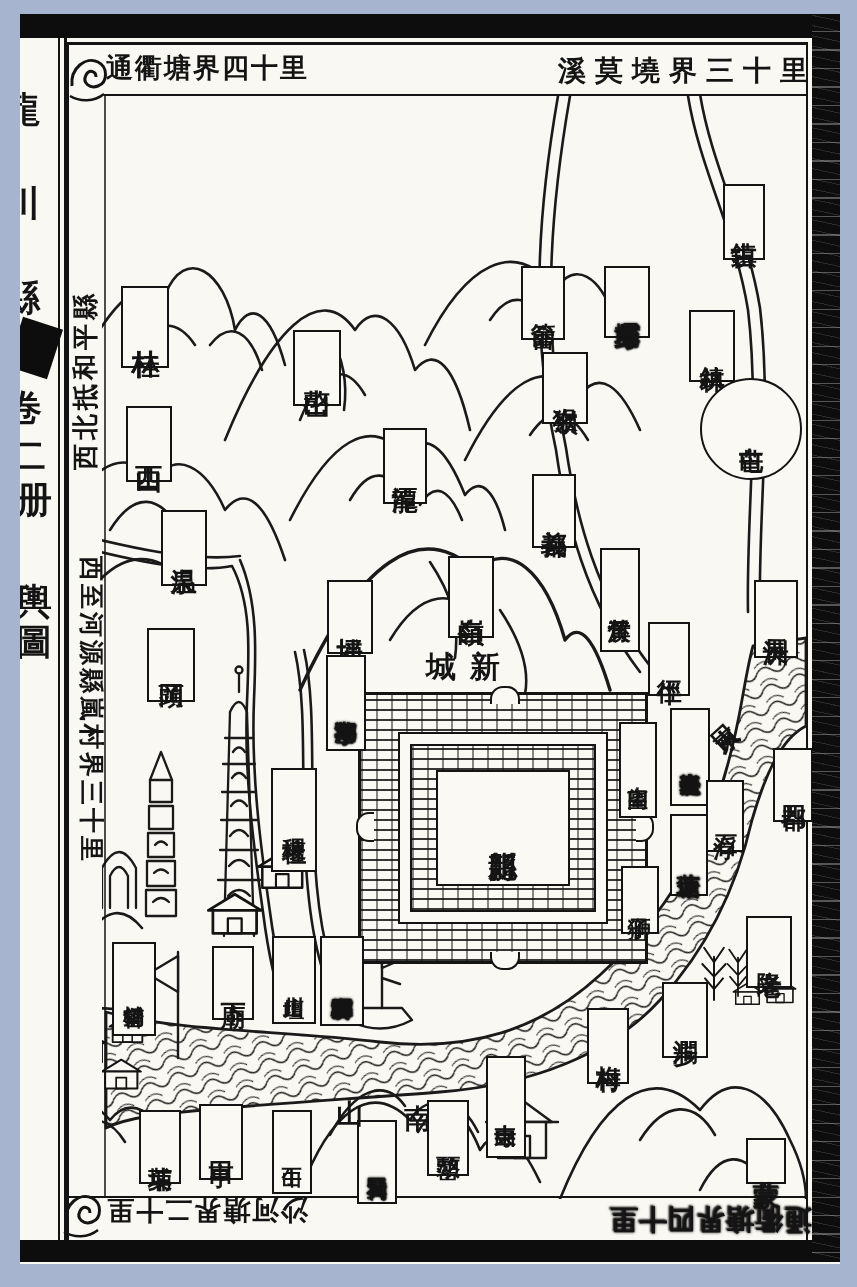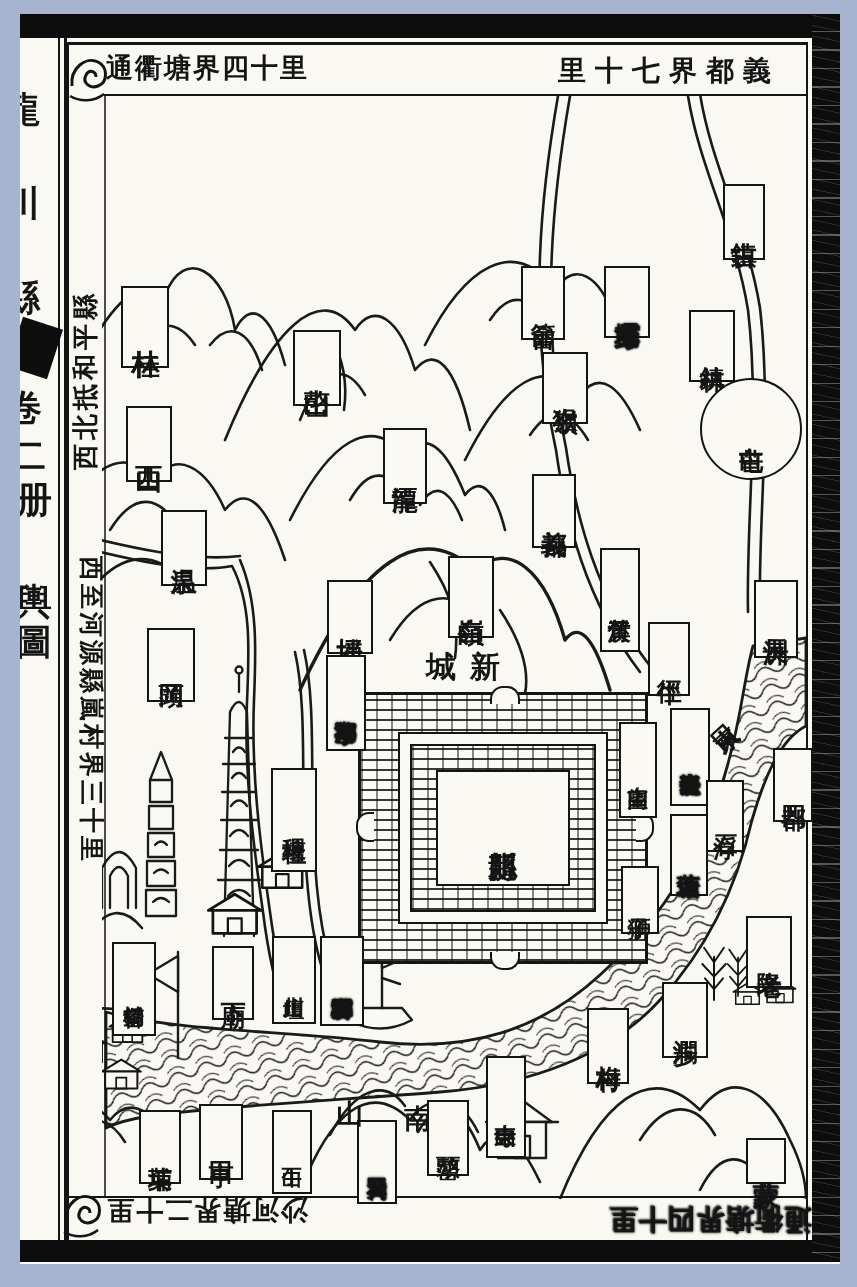--- a/index.html
+++ b/index.html
@@ -214,21 +214,21 @@
 </div>
 
 <div class="hline" style="left:66px;top:42px;width:740px;height:2.5px;"></div>
 <div class="hline" style="left:104px;top:94px;width:702px;height:2px;"></div>
 <div class="hline" style="left:66px;top:1196px;width:740px;height:2px;"></div>
 <div class="vline" style="left:66px;top:42px;width:2.5px;height:1198px;"></div>
 <div class="vline" style="left:104px;top:94px;width:1.5px;height:1102px;opacity:.75;"></div>
 <div class="vline" style="left:806px;top:42px;width:2px;height:1198px;"></div>
 
 <div class="margin-text" id="m-top-left">通衢塘界四十里</div>
-<div class="margin-text" id="m-top-right">里十七界都義</div>
+<div class="margin-text" id="m-top-right">溪莫墝界三十里</div>
 <div class="margin-text vrot-ccw">西北抵和平縣</div>
 <div class="margin-text vrot-cw">西至河源縣嵐村界三十里</div>
 <div class="margin-text flip180" id="m-bottom-left">沙河塘界二十里</div>
 <div class="margin-text flip180" id="m-bottom-right">通衢塘界四十里</div>
 
 <div id="labels-layer">
     <div class="map-label box" style="left: 121px; top: 286px; width: 44px; height: 78px; font-size: 28px;">桂林</div>
     <div class="map-label box" style="left: 126px; top: 406px; width: 42px; height: 72px; font-size: 27px;">西山</div>
     <div class="map-label box" style="left: 293px; top: 330px; width: 44px; height: 72px; font-size: 27px;">嶅山</div>
     <div class="map-label box" style="left: 383px; top: 428px; width: 40px; height: 72px; font-size: 26px;">龍潭</div>

